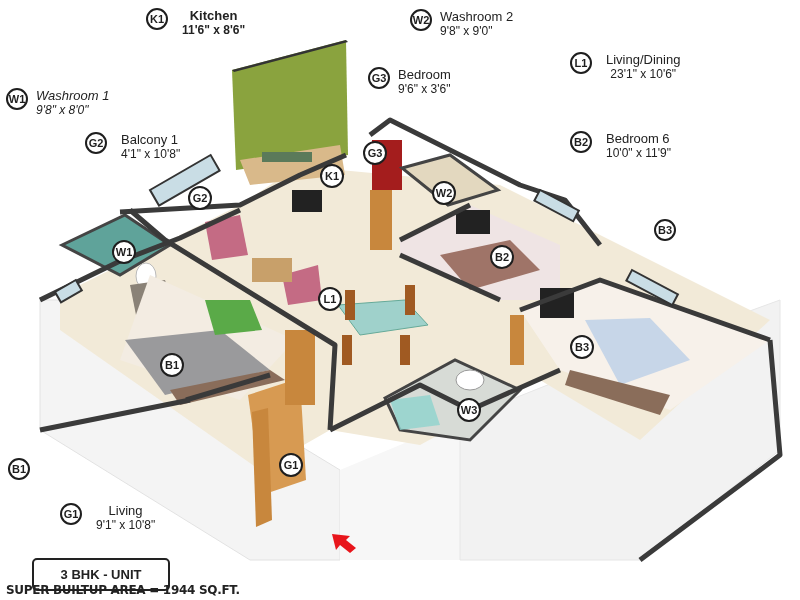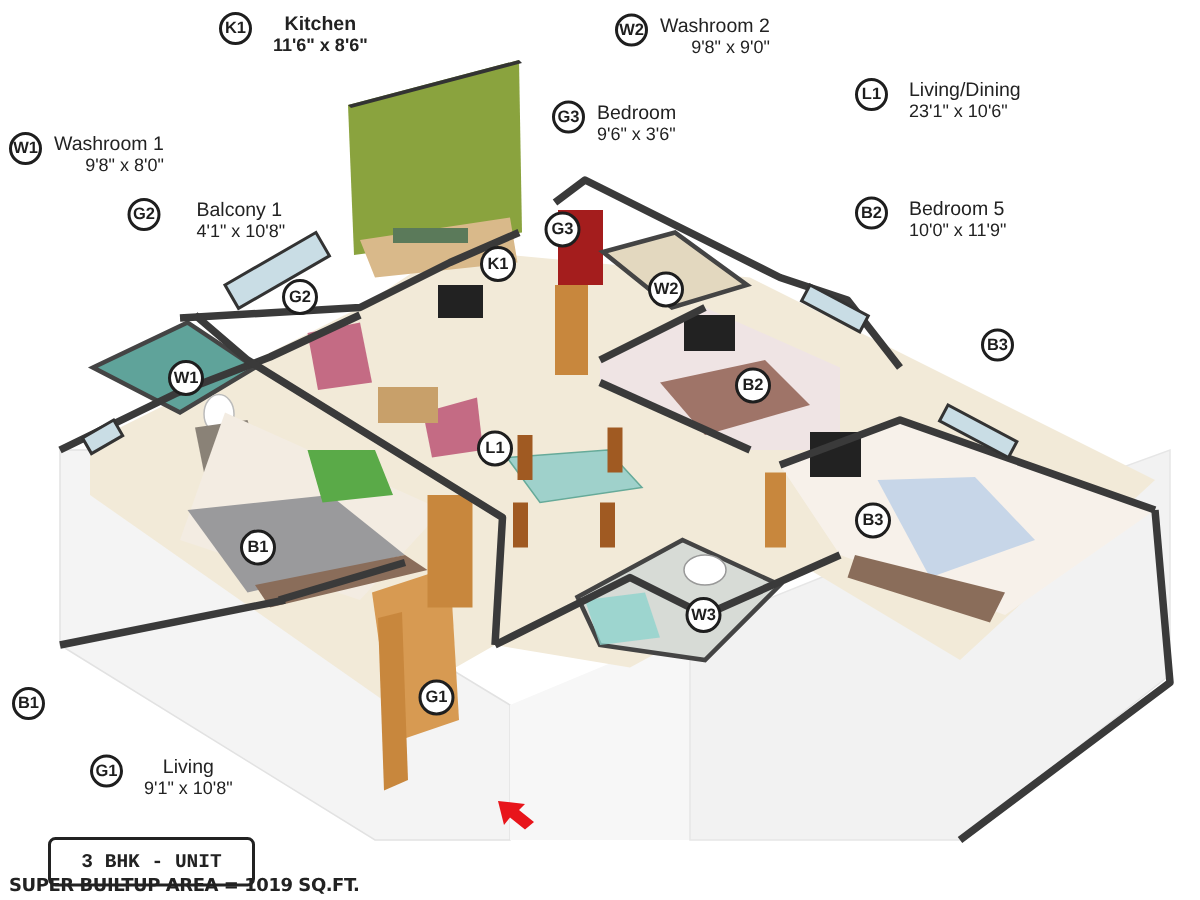--- a/index.html
+++ b/index.html
@@ -24,77 +24,77 @@
   .marker {
     position: absolute; width: 24px; height: 24px; border: 2px solid #1e1e1e; border-radius: 50%;
     background: #fff; box-sizing: border-box; display: flex; align-items: center; justify-content: center;
     font-weight: bold; font-size: 11px; color: #1e1e1e;
   }
 
   .unit-box {
     position: absolute; left: 32px; top: 558px; width: 138px; height: 33px;
     border: 2px solid #222; border-radius: 5px; box-sizing: border-box;
     display: flex; align-items: center; justify-content: center;
-    font-weight: bold; font-size: 13px; color: #222; font-family: Liberation Mono, monospace;
+    font-weight: bold; font-size: 13px; color: #222;
   }
   .area {
     position: absolute; left: 6px; top: 583px; font-weight: bold; font-size: 12px; color: #222;
     font-family: "DejaVu Sans", sans-serif; letter-spacing: -0.3px;
   }
   .entry-arrow { position: absolute; left: 330px; top: 532px; }
 </style>
 </head>
 <body>
 
 <div class="legend" style="left:146px;top:8px;">
   <div class="badge">K1</div>
   <div class="txt" style="align-items:center;margin-left:6px;font-weight:bold;">
     <span class="name">Kitchen</span>
     <span class="dim">11'6" x 8'6"</span>
   </div>
 </div>
 <div class="legend" style="left:410px;top:9px;">
   <div class="badge">W2</div>
-  <div class="txt" style="align-items:flex-end;">
+  <div class="txt" style="">
     <span class="name">Washroom 2</span>
     <span class="dim">9'8" x 9'0"</span>
   </div>
 </div>
 <div class="legend" style="left:570px;top:52px;">
   <div class="badge">L1</div>
-  <div class="txt" style="margin-left:6px;">
+  <div class="txt" style="margin-left:6px;align-items:center;">
     <span class="name">Living/Dining</span>
     <span class="dim">23'1" x 10'6"</span>
   </div>
 </div>
 <div class="legend" style="left:6px;top:88px;">
   <div class="badge">W1</div>
-  <div class="txt" style="align-items:flex-end;">
+  <div class="txt" style="align-items:flex-start;font-style:italic;">
     <span class="name">Washroom 1</span>
     <span class="dim">9'8" x 8'0"</span>
   </div>
 </div>
 <div class="legend" style="left:368px;top:67px;">
   <div class="badge">G3</div>
   <div class="txt">
     <span class="name">Bedroom</span>
     <span class="dim">9'6" x 3'6"</span>
   </div>
 </div>
 <div class="legend" style="left:85px;top:132px;">
   <div class="badge">G2</div>
-  <div class="txt" style="margin-left:16px;">
+  <div class="txt" style="margin-left:6px;">
     <span class="name">Balcony 1</span>
     <span class="dim">4'1" x 10'8"</span>
   </div>
 </div>
 <div class="legend" style="left:570px;top:131px;">
   <div class="badge">B2</div>
   <div class="txt" style="margin-left:6px;">
-    <span class="name">Bedroom 5</span>
+    <span class="name">Bedroom 6</span>
     <span class="dim">10'0" x 11'9"</span>
   </div>
 </div>
 <div class="legend" style="left:654px;top:219px;">
   <div class="badge">B3</div>
 </div>
 <div class="legend" style="left:8px;top:458px;">
   <div class="badge">B1</div>
 </div>
 <div class="legend" style="left:60px;top:503px;">
@@ -203,13 +203,13 @@
 <div class="marker" style="left:160px;top:353px;">B1</div>
 <div class="marker" style="left:570px;top:335px;">B3</div>
 <div class="marker" style="left:457px;top:398px;">W3</div>
 <div class="marker" style="left:279px;top:453px;">G1</div>
 
 <svg class="entry-arrow" width="28" height="22" viewBox="0 0 28 22">
   <polygon points="2,2 20,4 16,8 26,16 20,21 10,13 6,18" fill="#e8151b"></polygon>
 </svg>
 
 <div class="unit-box">3 BHK - UNIT</div>
-<div class="area">SUPER BUILTUP AREA = 1019 SQ.FT.</div>
+<div class="area">SUPER BUILTUP AREA = 1944 SQ.FT.</div>
 
 </body></html>

